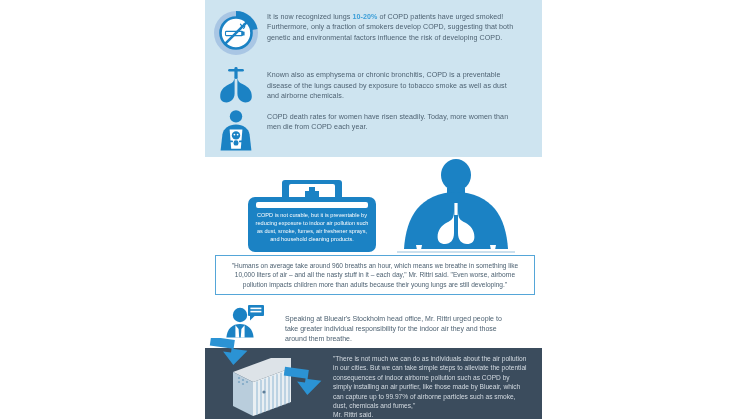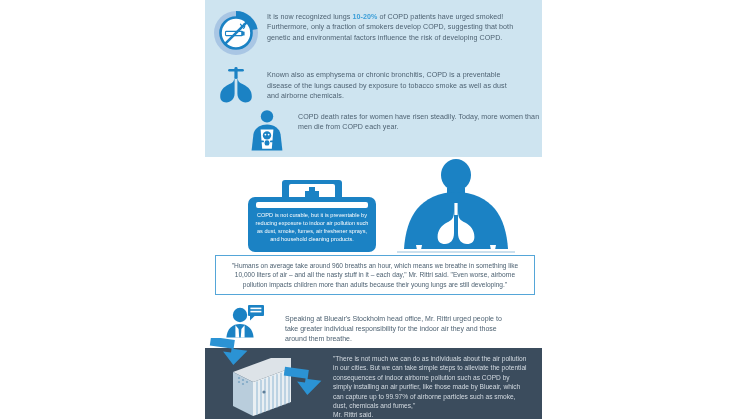--- a/index.html
+++ b/index.html
@@ -36,21 +36,21 @@
 
   .fact-row {
     position: absolute;
     left: 0;
     width: 337px;
     display: flex;
     align-items: flex-start;
   }
   .fact-row-1 { top: 8px; }
   .fact-row-2 { top: 64px; align-items: center; }
-  .fact-row-3 { top: 108px; padding-left: 31px; }
+  .fact-row-3 { top: 108px; }
 
   .fact-icon {
     width: 62px;
     flex: 0 0 62px;
     display: flex;
     justify-content: center;
     align-items: flex-start;
     padding-top: 2px;
   }
   .fact-text {

